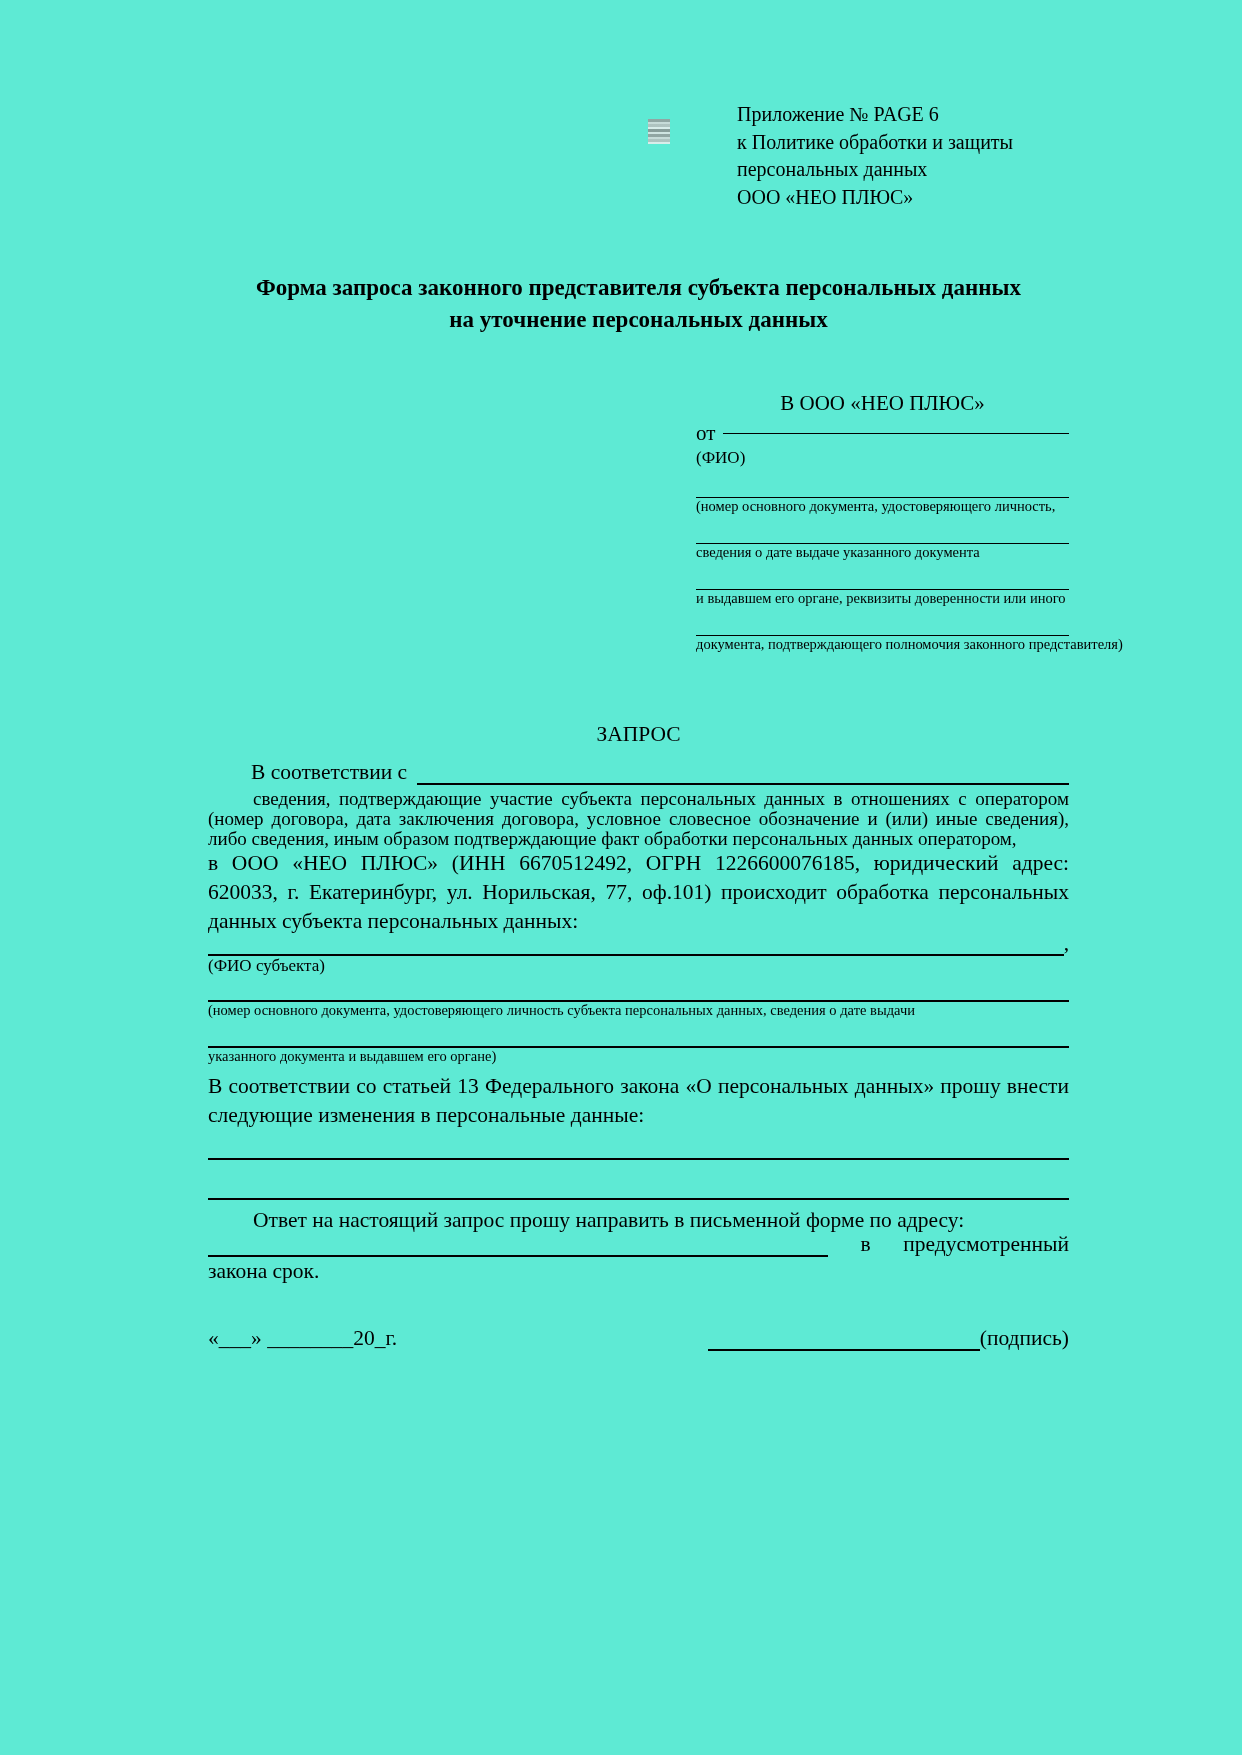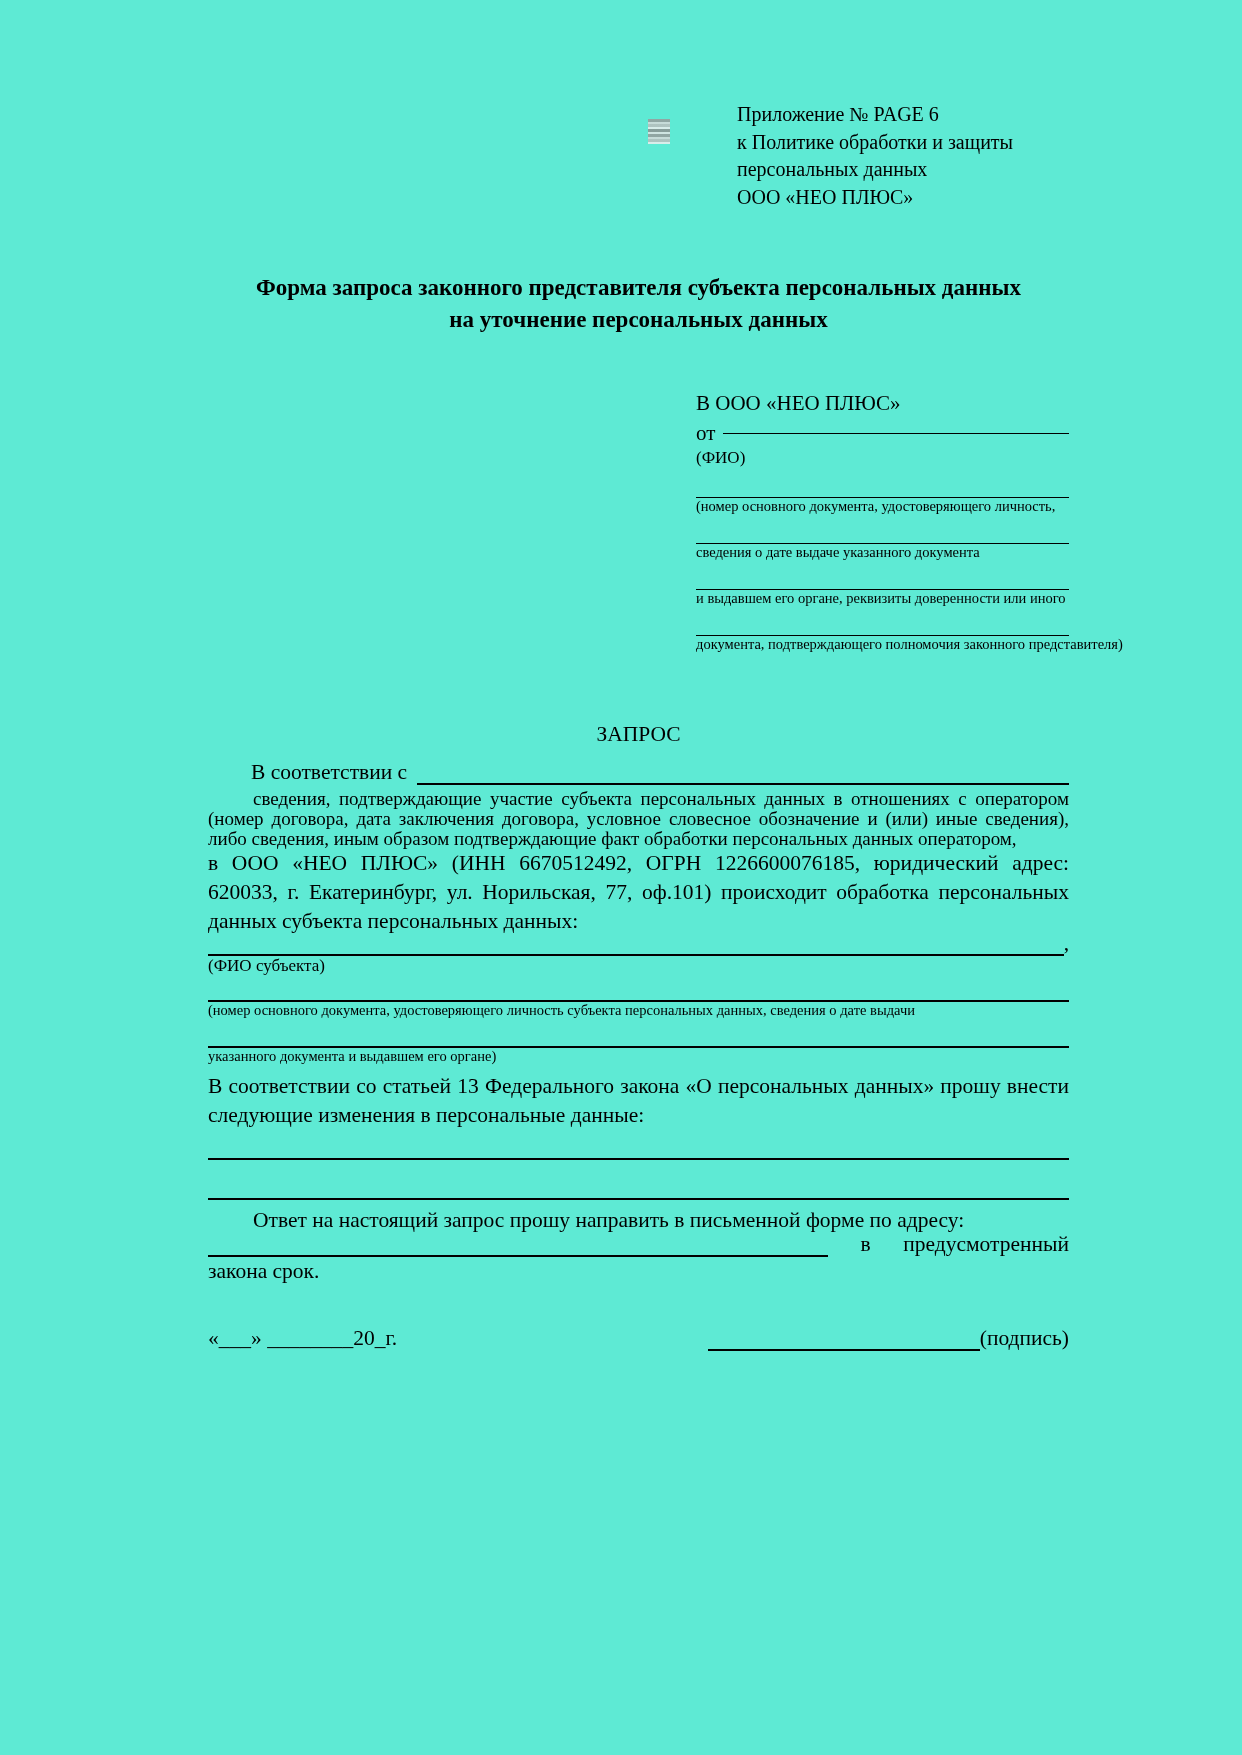--- a/index.html
+++ b/index.html
@@ -25,21 +25,21 @@
   .appendix {
     position:absolute; left:737px; top:101px;
     font-size:20px; line-height:27.5px;
   }
   .content { position:absolute; left:160px; top:272px; width:861px;margin-left:48px; }
 
   .title { text-align:center; font-weight:bold; font-size:23px; line-height:32px; }
 
   
   .addressee { margin-left:488px; width:373px; margin-top:55px; font-size:21px; }
-  .addr-to { height:27px; }
+  .addr-to { height:27px;text-align:center; }
   .from-row { display:flex; align-items:center; height:30px; }
   .from-row .label { margin-right:8px; }
   .blank { border-bottom:1.5px solid #000; }
   .blank.grow { flex:1; }
   .fieldline { height:30px; border-bottom:1.5px solid #000; }
   .cap { display:flex; justify-content:flex-start; font-size:14.5px; height:16px; line-height:16px; }
   .cap > span { white-space:nowrap; }
   .cap-lg { font-size:17px; height:20px; line-height:20px; }
 
   .heading { text-align:center; font-size:21.5px; margin-top:70px; height:27px; }

